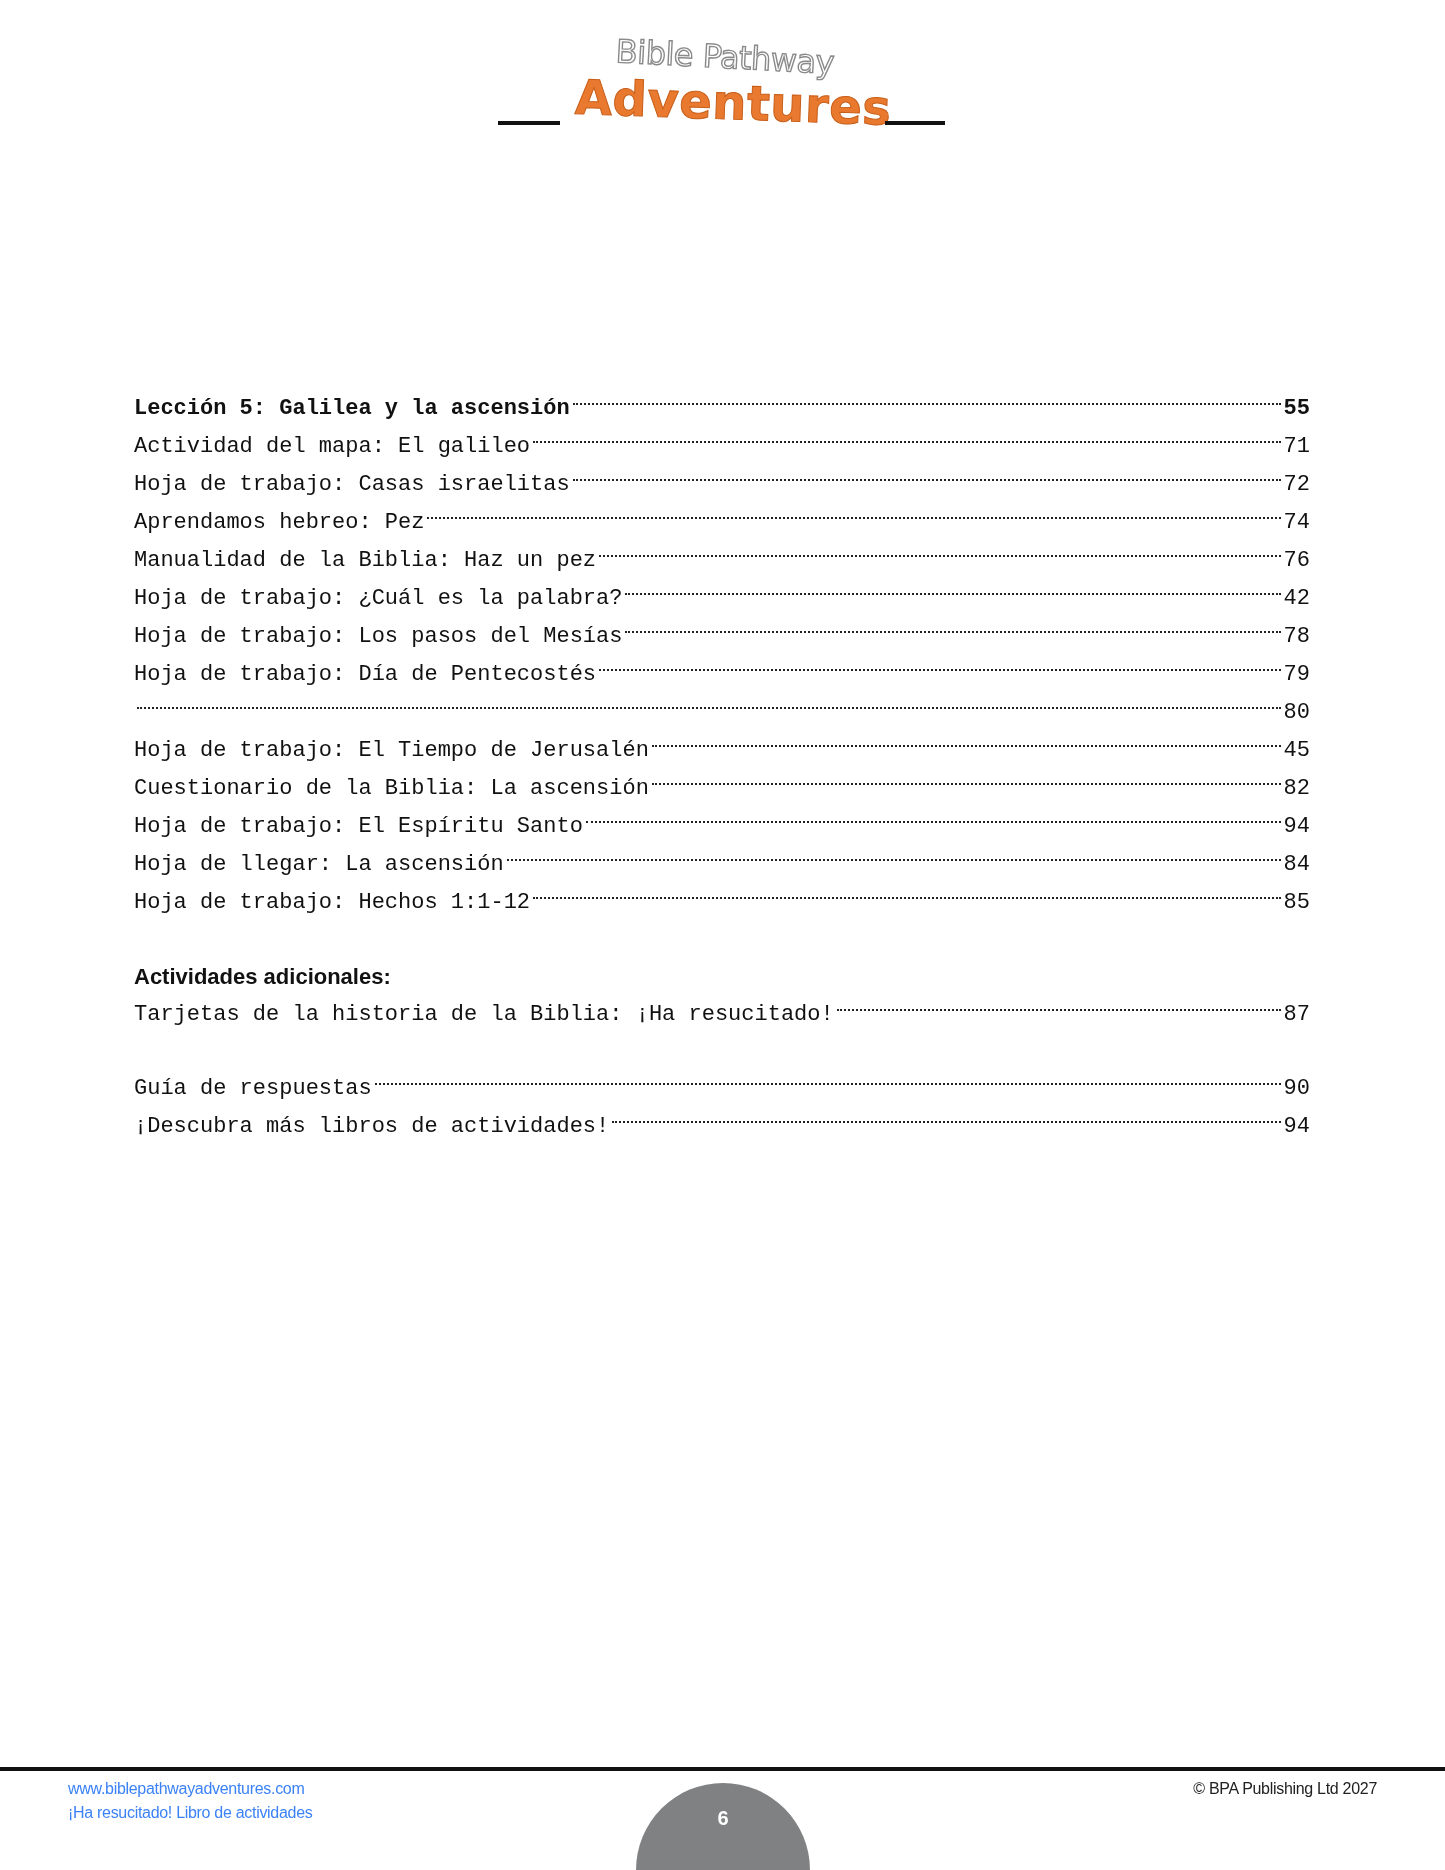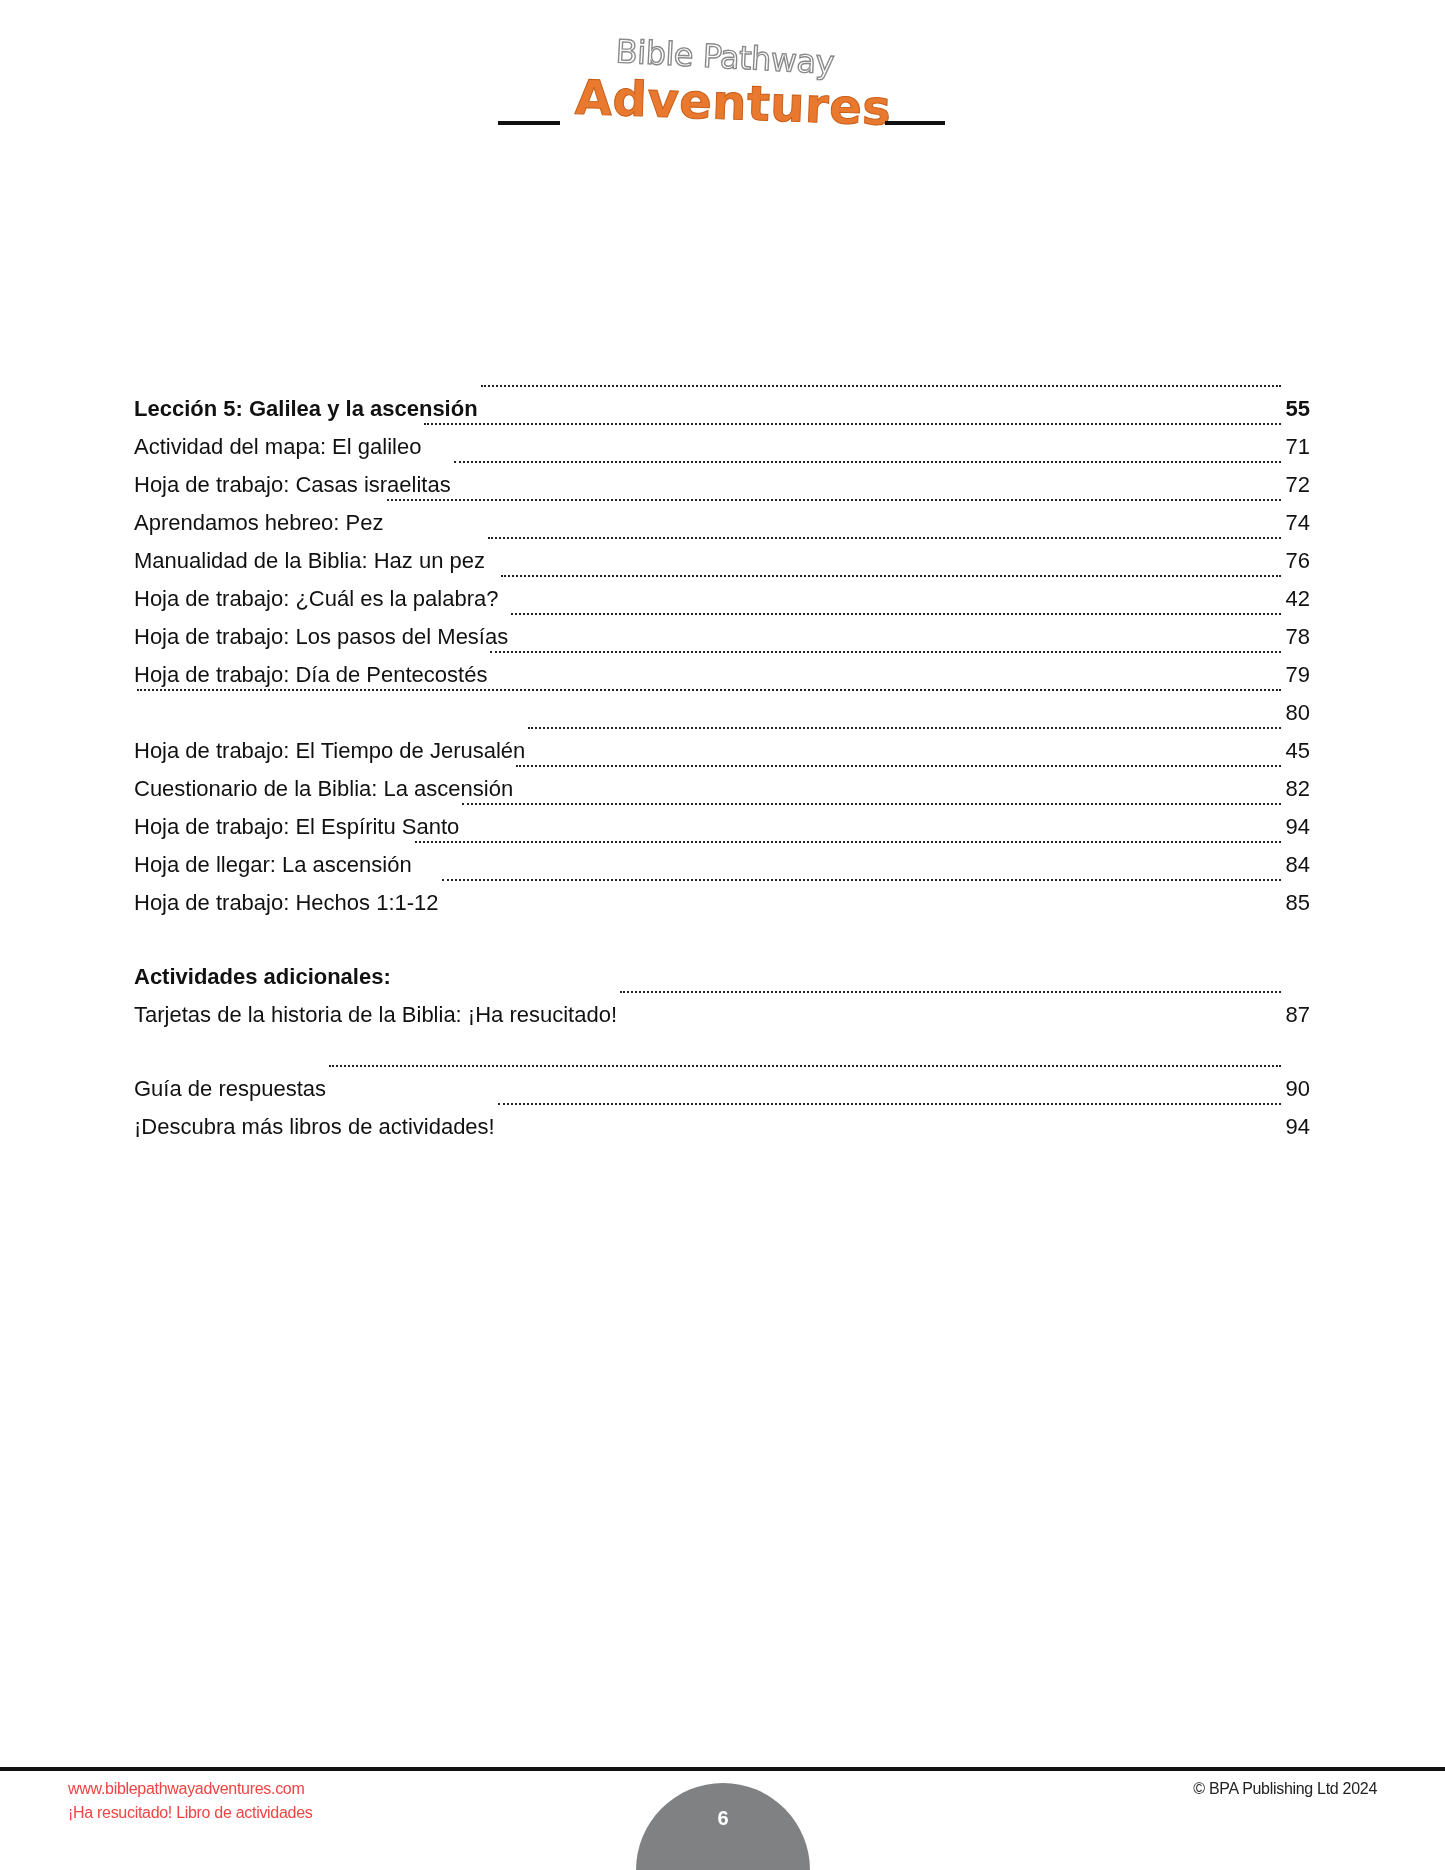--- a/index.html
+++ b/index.html
@@ -61,25 +61,26 @@
 
     
     .toc {
       position: absolute;
       left: 134px;
       top: 390px;
       width: 1176px;
     }
     .toc-row {
       display: flex;
-      align-items: flex-start;
+      align-items: center;
       height: 38px;
       font-size: 22px;
       line-height: 38px;
       white-space: nowrap;
+      font-family: Liberation Mono, monospace;
     }
     .toc-row.bold { font-weight: bold; }
     .toc-row .title { flex: 0 0 auto; }
     .toc-row .leader {
       flex: 1 1 auto;
       margin: 0 3px 0 3px;
       height: 0;
       border-bottom: 2px dotted #222;
       position: relative;
       top: -5px;
@@ -105,21 +106,21 @@
       width: 1445px;
       height: 4px;
       background: #111;
     }
     .footer-left {
       position: absolute;
       left: 68px;
       top: 1777px;
       font-size: 16px;
       line-height: 24px;
-      color: #ef4444;
+      color: #3b82f6;
       letter-spacing: -0.3px;
     }
     .footer-right {
       position: absolute;
       right: 68px;
       top: 1777px;
       font-size: 16px;
       line-height: 24px;
       color: #222;
       letter-spacing: -0.3px;
@@ -248,16 +249,16 @@
     <span class="leader"></span>
     <span class="page">94</span>
   </div>
 </div>
 
 <div class="footer-rule"></div>
 <div class="footer-left">
   <div>www.biblepathwayadventures.com</div>
   <div>¡Ha resucitado! Libro de actividades</div>
 </div>
-<div class="footer-right">© BPA Publishing Ltd 2024</div>
+<div class="footer-right">© BPA Publishing Ltd 2027</div>
 <div class="page-badge">
   <span>6</span>
 </div>
 
 </body></html>

